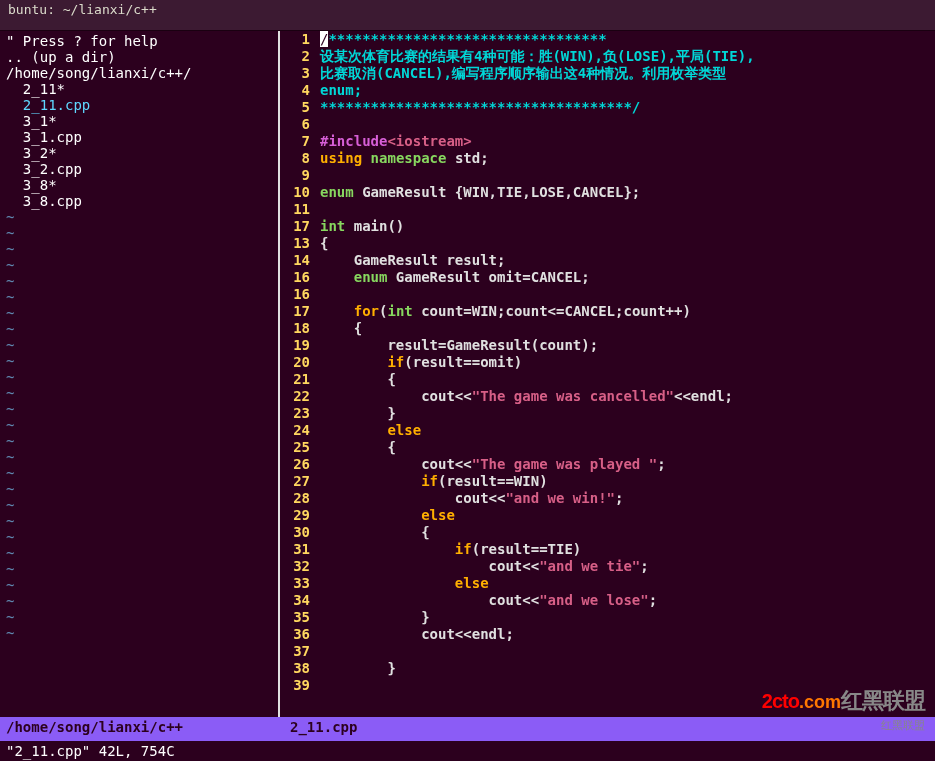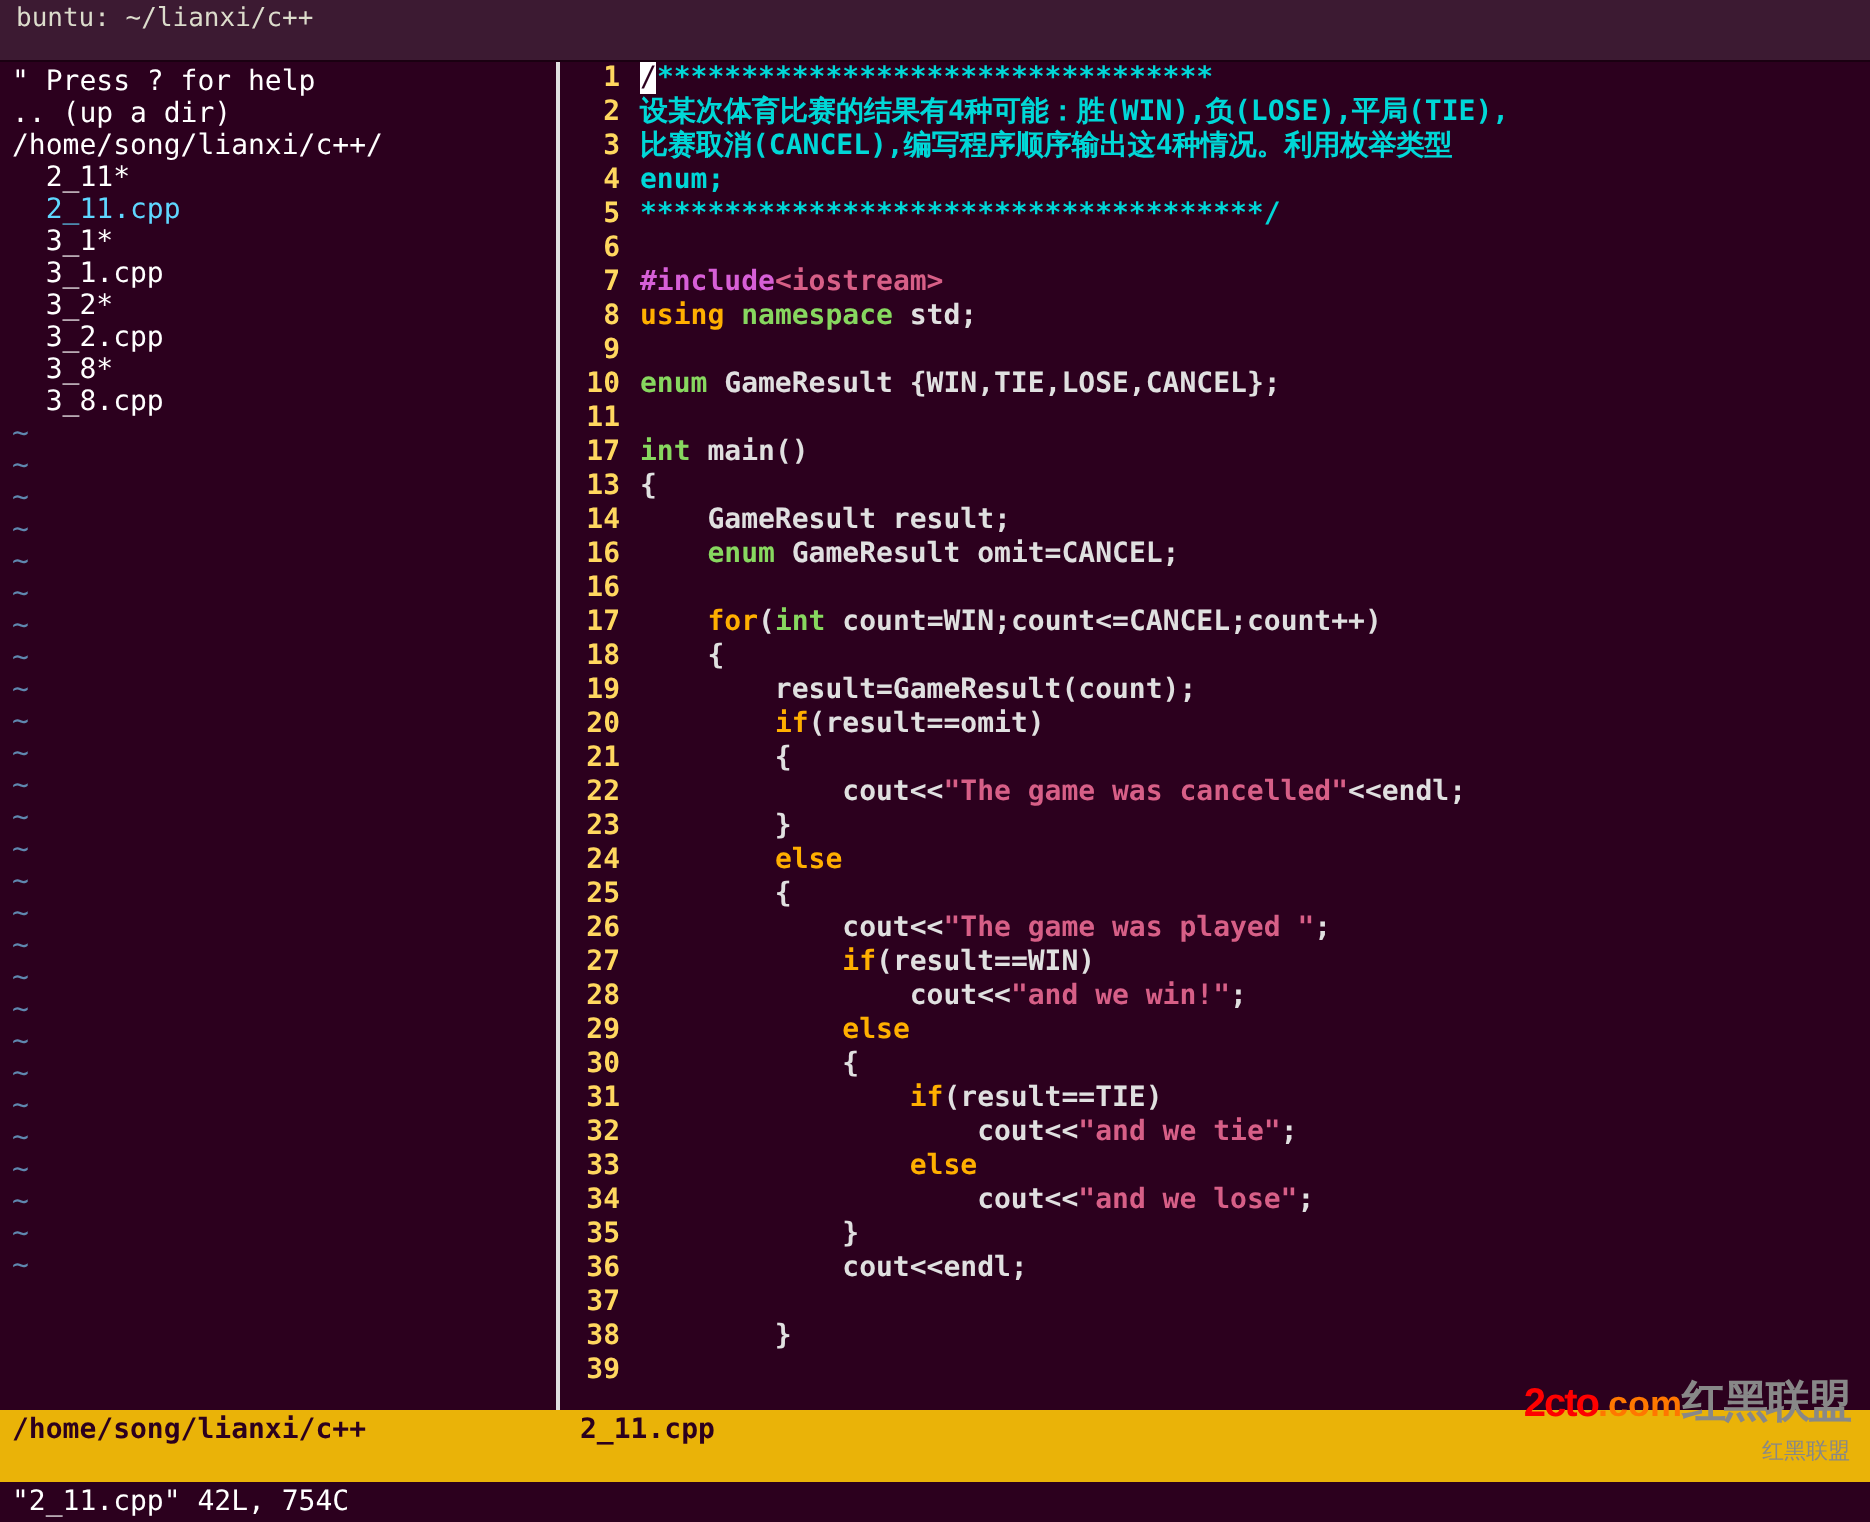--- a/index.html
+++ b/index.html
@@ -69,23 +69,23 @@
   .c-type { color: #87d75f; font-weight: bold; }
   .c-string { color: #d75f87; font-weight: bold; }
   .c-normal { color: #e0e0e0; font-weight: bold; }
   .c-cursor { background: #ffffff; color: #2c001e; }
   .statusbar {
     position: absolute;
     bottom: 20px;
     left: 0;
     right: 0;
     display: flex;
-    background: #eab308;
+    background: #8b5cf6;
     color: #2c001e;
-    height: 36px;
+    height: 24px;
     line-height: 20px;
     font-weight: bold;
     justify-content: center;
   }
   .statusbar .left { width: 280px; padding-left: 6px; }
   .statusbar .right { flex: 1; padding-left: 10px; }
   .cmdline {
     position: absolute;
     bottom: 0;
     left: 0;

